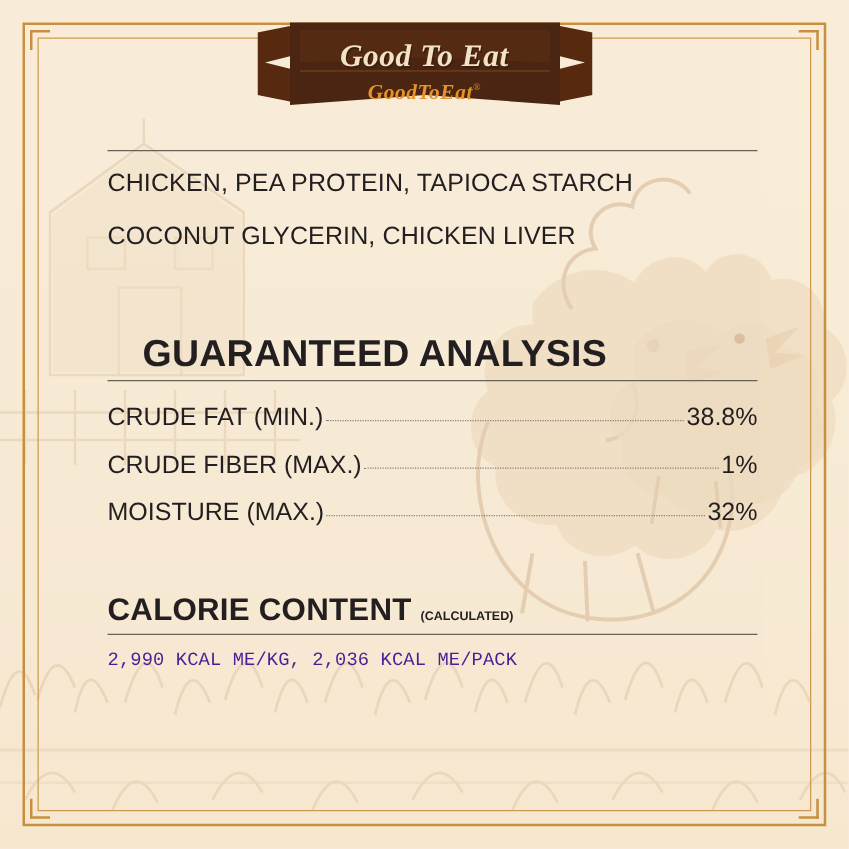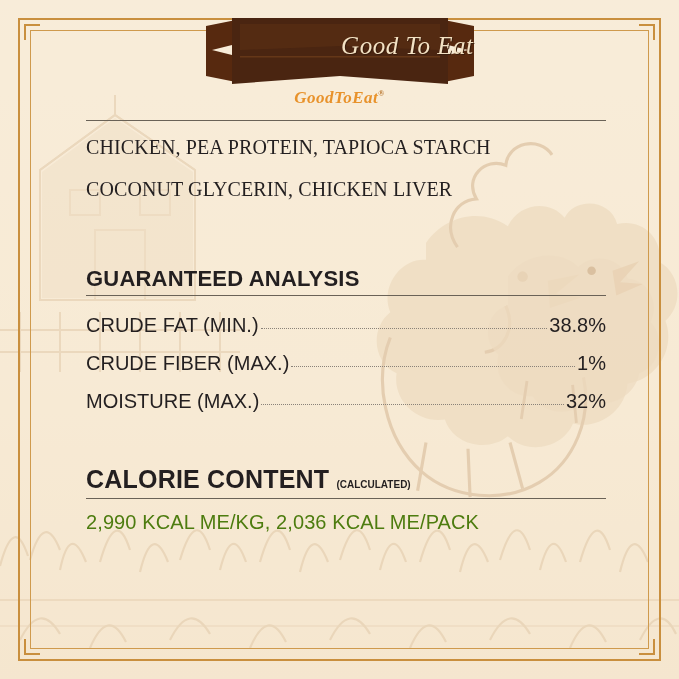--- a/index.html
+++ b/index.html
@@ -71,42 +71,41 @@
     transform: translateX(-50%);
     width: 268px;
     height: 82px;
   }
   .banner svg { display: block; }
   .banner-title {
     position: absolute;
     left: 0;
     top: 22px;
     width: 268px;
-    text-align: right;
+    text-align: center;
     font-family: "Liberation Serif", serif;
     font-style: italic;
-    font-weight: normal;
+    font-weight: bold;
     font-size: 25px;
     color: #f3e2c4;
     letter-spacing: 0.5px;
     text-shadow: 1px 1px 0 #3a1d0c;
   }
   .banner-sub {
     position: absolute;
     left: 0;
     top: 54px;
     width: 268px;
     text-align: center;
     font-family: "Liberation Serif", serif;
     font-weight: bold;
     font-style: italic;
     font-size: 17px;
     color: #e8922b;
     letter-spacing: 0.5px;
-    margin-top: 24px;
   }
   .banner-reg {
     font-size: 8px;
     vertical-align: super;
     color: #b8742a;
   }
 
   
   .content {
     position: absolute;
@@ -119,35 +118,35 @@
 
   .section-title {
     font-family: "Liberation Sans Narrow", "Liberation Sans", sans-serif;
     font-weight: bold;
     font-size: 25px;
     color: #231f20;
     letter-spacing: 0.2px;
     line-height: 1.1;
     padding-bottom: 4px;
   }
-  .section-title.small { font-size: 22px; }
+  .section-title.small { font-size: 30px; margin-left: 28px; }
   .section-title .calc {
     font-size: 10px;
     font-weight: bold;
     letter-spacing: 0;
   }
   .rule {
     height: 1px;
     background: #6a6257;
     width: 100%;
     margin-bottom: 10px;
   }
 
   .ing-line {
-    font-family: Liberation Serif, serif;
+    font-family: Liberation Sans, sans-serif;
     font-size: 20px;
     color: #231f20;
     line-height: 1.55;
     letter-spacing: 0.1px;
     margin-top: 11px;
   }
 
   .spacer-lg { height: 62px; }
   .spacer-md { height: 46px; }
 
@@ -164,23 +163,23 @@
   .ga-dots {
     flex: 1 1 auto;
     margin: 0 2px 0 2px;
     border-bottom: 1px dotted #8a8279;
     transform: translateY(-3px);
     height: 1px;
   }
   .ga-value { white-space: nowrap; }
 
   .cal-line {
-    font-family: Liberation Sans, sans-serif;
-    font-size: 20px;
-    color: #4d7c0f;
+    font-family: Liberation Mono, monospace;
+    font-size: 15px;
+    color: #4c1d95;
     letter-spacing: 0.1px;
     padding-top: 2px;
   }
 </style>
 </head>
 <body>
 
 <div id="page">
 
   <svg class="bg-art" viewBox="0 0 679 679" xmlns="http://www.w3.org/2000/svg">

